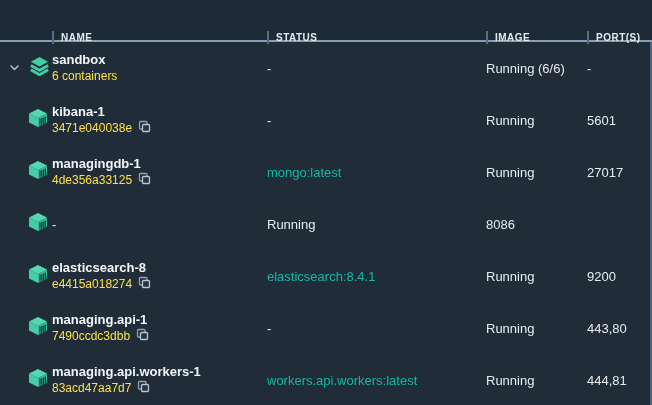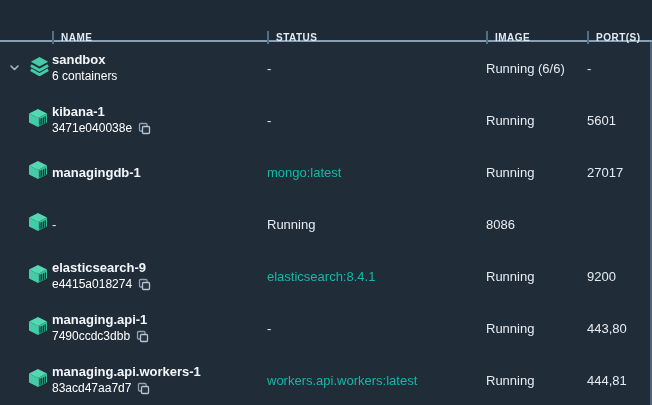--- a/index.html
+++ b/index.html
@@ -37,21 +37,21 @@
     display:grid;
     grid-template-columns:28px 24px 215px 219px 101px 65px;
     height:52px;
     align-items:center;
     cursor:pointer;
   }
   .toggle-cell { display:flex; justify-content:center; align-items:center; }
   .icon-cell   { display:flex; align-items:center; }
   .name-cell   { line-height:17px; padding-right:10px; overflow:hidden; }
   .cname { font-size:13px; font-weight:bold; color:#f2f6fa; white-space:nowrap; }
-  .csub  { font-size:12px; color:#ffffff; display:flex; align-items:center; gap:6px; white-space:nowrap; }
+  .csub  { font-size:12px; color:#fde047; display:flex; align-items:flex-start; gap:6px; white-space:nowrap; }
   .cell  { font-size:13px; color:#e6ecf1; }
   .cell.link { color:#14b8a6; }
   .copy-btn { display:inline-flex; cursor:pointer; }
 
   
   .right-line {
     position:absolute; top:42px; right:0; width:2px; height:363px;
     background:#51657a;
   }
 </style>
@@ -142,20 +142,29 @@
     <polygon points="1,5.5 10,10 10,19 1,14.5" fill="#43cda6"></polygon>
     <polygon points="19,5.5 19,14.5 10,19 10,10" fill="#37bd96"></polygon>
     <line x1="12" y1="10.4" x2="12" y2="17.6" stroke="#1b2631" stroke-width="1.1"></line>
     <line x1="13.8" y1="10" x2="13.8" y2="16.8" stroke="#1b2631" stroke-width="1.1"></line>
     <line x1="15.6" y1="9.3" x2="15.6" y2="15.9" stroke="#1b2631" stroke-width="1.1"></line>
     <line x1="17.4" y1="8.4" x2="17.4" y2="15" stroke="#1b2631" stroke-width="1.1"></line>
   </svg></span>
       </div>
     <div class="name-cell">
       <div class="cname">managingdb-1</div>
+      <div class="csub">
+          <span>4de356a33125</span>
+          <span class="copy-btn">
+            <svg id="tpl-copy" width="13" height="13" viewBox="0 0 13 13">
+    <rect x="1.5" y="1.5" width="7.5" height="7.5" rx="1" fill="none" stroke="#8fa1b2" stroke-width="1.3"></rect>
+    <rect x="4.5" y="4.5" width="7" height="7" rx="1" fill="#27333f" stroke="#b9c5d0" stroke-width="1.3"></rect>
+  </svg>
+          </span>
+        </div>
     </div>
     <div class="cell link">mongo:latest</div>
     <div class="cell">Running</div>
     <div class="cell">27017</div>
   </div>
 
   <div class="row">
     <div class="toggle-cell"></div>
     <div class="icon-cell">
         <span class="ic"><svg id="tpl-container" width="20" height="20" viewBox="0 0 20 20">
@@ -180,21 +189,21 @@
     <polygon points="10,1 19,5.5 10,10 1,5.5" fill="#55d8b1"></polygon>
     <polygon points="1,5.5 10,10 10,19 1,14.5" fill="#43cda6"></polygon>
     <polygon points="19,5.5 19,14.5 10,19 10,10" fill="#37bd96"></polygon>
     <line x1="12" y1="10.4" x2="12" y2="17.6" stroke="#1b2631" stroke-width="1.1"></line>
     <line x1="13.8" y1="10" x2="13.8" y2="16.8" stroke="#1b2631" stroke-width="1.1"></line>
     <line x1="15.6" y1="9.3" x2="15.6" y2="15.9" stroke="#1b2631" stroke-width="1.1"></line>
     <line x1="17.4" y1="8.4" x2="17.4" y2="15" stroke="#1b2631" stroke-width="1.1"></line>
   </svg></span>
       </div>
     <div class="name-cell">
-      <div class="cname">elasticsearch-9</div>
+      <div class="cname">elasticsearch-8</div>
       <div class="csub">
           <span>e4415a018274</span>
           <span class="copy-btn">
             <svg id="tpl-copy" width="13" height="13" viewBox="0 0 13 13">
     <rect x="1.5" y="1.5" width="7.5" height="7.5" rx="1" fill="none" stroke="#8fa1b2" stroke-width="1.3"></rect>
     <rect x="4.5" y="4.5" width="7" height="7" rx="1" fill="#27333f" stroke="#b9c5d0" stroke-width="1.3"></rect>
   </svg>
           </span>
         </div>
     </div>

